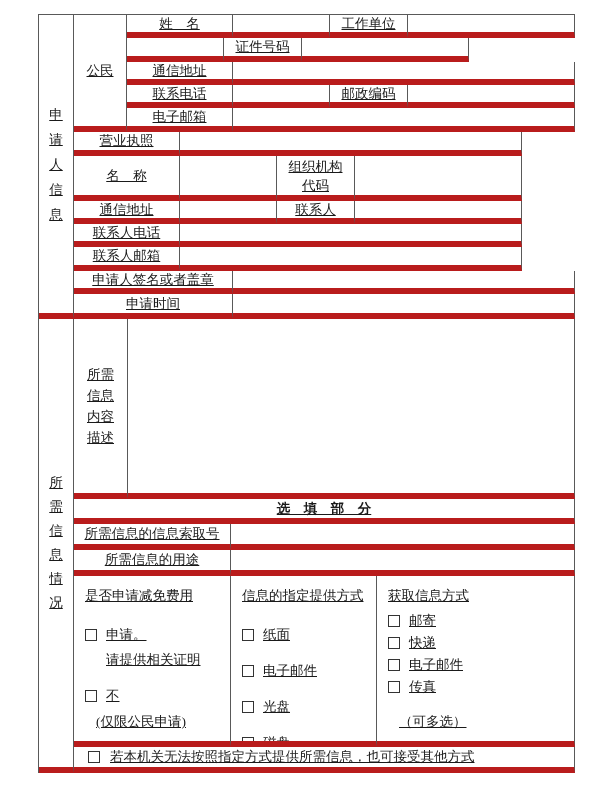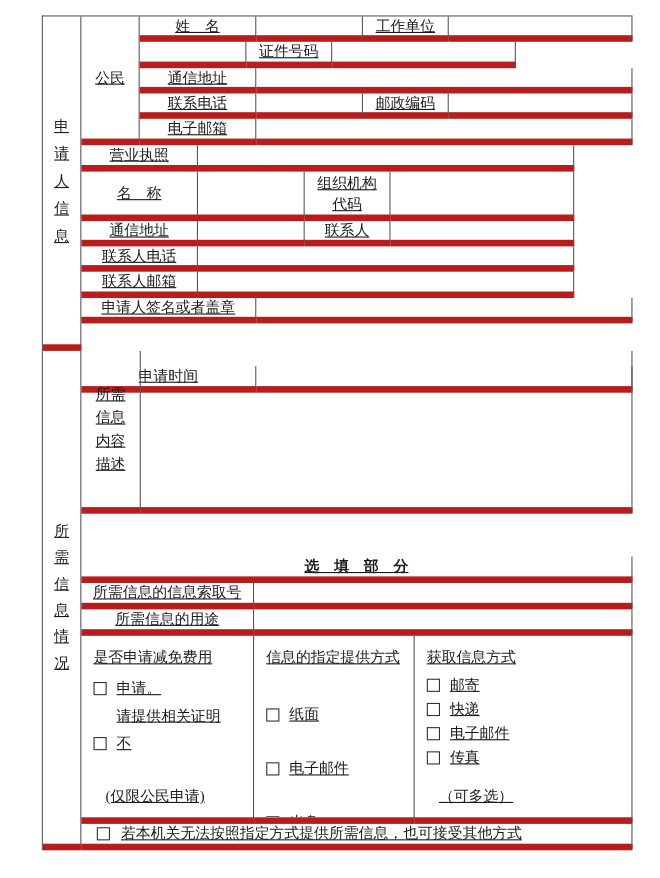--- a/index.html
+++ b/index.html
@@ -26,24 +26,24 @@
     display: flex;
     align-items: center;
     justify-content: center;
     overflow: hidden;
     text-decoration: underline;
   }
   
   .w35 { width: 35px; }  .w53 { width: 53px; }  .w54 { width: 54px; }
   .w106 { width: 106px; } .w97 { width: 97px; }  .w78 { width: 78px; }
   .w167 { width: 167px; } .w159 { width: 159px; } .w342 { width: 342px; } .w447 { width: 447px; } .w501 { width: 501px; }
-  .w157 { width: 157px; } .w344 { width: 344px; } .w146 { width: 146px; gap: 24px; }
+  .w157 { width: 157px; } .w344 { width: 344px; } .w146 { width: 146px; }
   .w198 { width: 198px; }
   
-  .h23 { height: 23px; } .h24 { height: 24px; } .h25 { height: 25px; margin-top: 39px; }
+  .h23 { height: 23px; } .h24 { height: 24px; } .h25 { height: 25px; }
   .h26 { height: 26px; } .h45 { height: 45px; } .h180 { height: 180px; }
   .h171 { height: 171px; }
   .vtext {
     width: 1.45em;
     line-height: 25px;
     word-break: break-all;
     text-align: center;
     letter-spacing: 0;
   }
   .vtext2 {
@@ -69,21 +69,21 @@
     font-weight: bold;
   }
   
   .cbcol {
     flex-direction: column;
     align-items: flex-start;
     justify-content: flex-start;
     padding: 10px 4px 9px 11px;
   }
   .cbtitle { margin-bottom: 3px; line-height: 20px; }
-  .cbrow { display: flex; align-items: center; margin-top: 5px; line-height: 20px; }
+  .cbrow { display: flex; align-items: center; margin-top: 16px; line-height: 20px; }
   .cbrow.tightrow { margin-top: 2px; }
   .cb {
     width: 12px; height: 12px;
     border: 1px solid #333333;
     background: #ffffff;
     margin-right: 9px;
     flex: 0 0 auto;
   }
   .cbnote { padding-left: 21px; margin-top: 5px; line-height: 20px; }
   .spacer { flex: 1 1 auto; }

